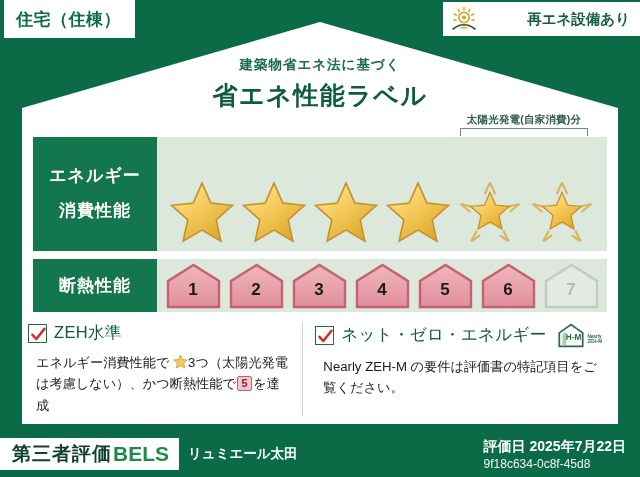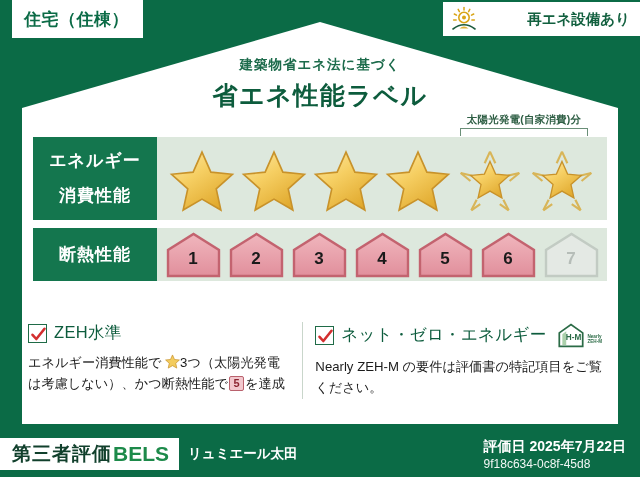--- a/index.html
+++ b/index.html
@@ -33,21 +33,21 @@
 
   
   .top-badge {
     position: absolute;
     background: #ffffff;
     display: flex;
     align-items: center;
     z-index: 6;
   }
   #badge-building-type {
-    left: 12px; top: 0;
+    left: 4px; top: 0;
     height: 38px;
     padding: 0 14px 0 12px;
   }
   #badge-building-type .badge-text {
     font-size: 17px; font-weight: bold;
     color: #0b6b46;
     letter-spacing: .5px;
     white-space: nowrap;
   }
   #badge-renewable {
@@ -108,21 +108,21 @@
     gap: 10px;
   }
   .row-label .lbl-line { white-space: nowrap; }
   #row-energy .row-label { font-size: 17px; line-height: 1.45; }
   #row-insulation .row-label { font-size: 17px; }
   .row-value {
     flex: 1 1 auto;
     background: #dde8dd;
     position: relative;
   }
-  #row-energy .row-value { height: 83px; }
+  #row-energy .row-value { height: 114px; }
   #row-insulation .row-value { height: 53px; }
 
   
   #star-track {
     position: absolute;
     left: 0; right: 0; bottom: 2px;
     height: 74px;
     display: flex;
     align-items: center;
     justify-content: space-evenly;
@@ -200,20 +200,21 @@
   .zeh-title {
     font-size: 16.5px; font-weight: normal;
     color: #0d5c3d;
     white-space: nowrap;
     letter-spacing: .3px;
   }
   .zeh-body {
     font-size: 13.2px;
     line-height: 1.62;
     color: #1b1b1b;
+    margin-left: 8px;
   }
   .inline-star { display: inline-block; vertical-align: -2px; width: 15px; height: 15px; }
   .inline-grade {
     display: inline-block;
     min-width: 15px;
     padding: 0 2px;
     margin: 0 1px;
     font-size: 11px; font-weight: bold;
     color: #8c2430;
     background: #f2c8ce;

